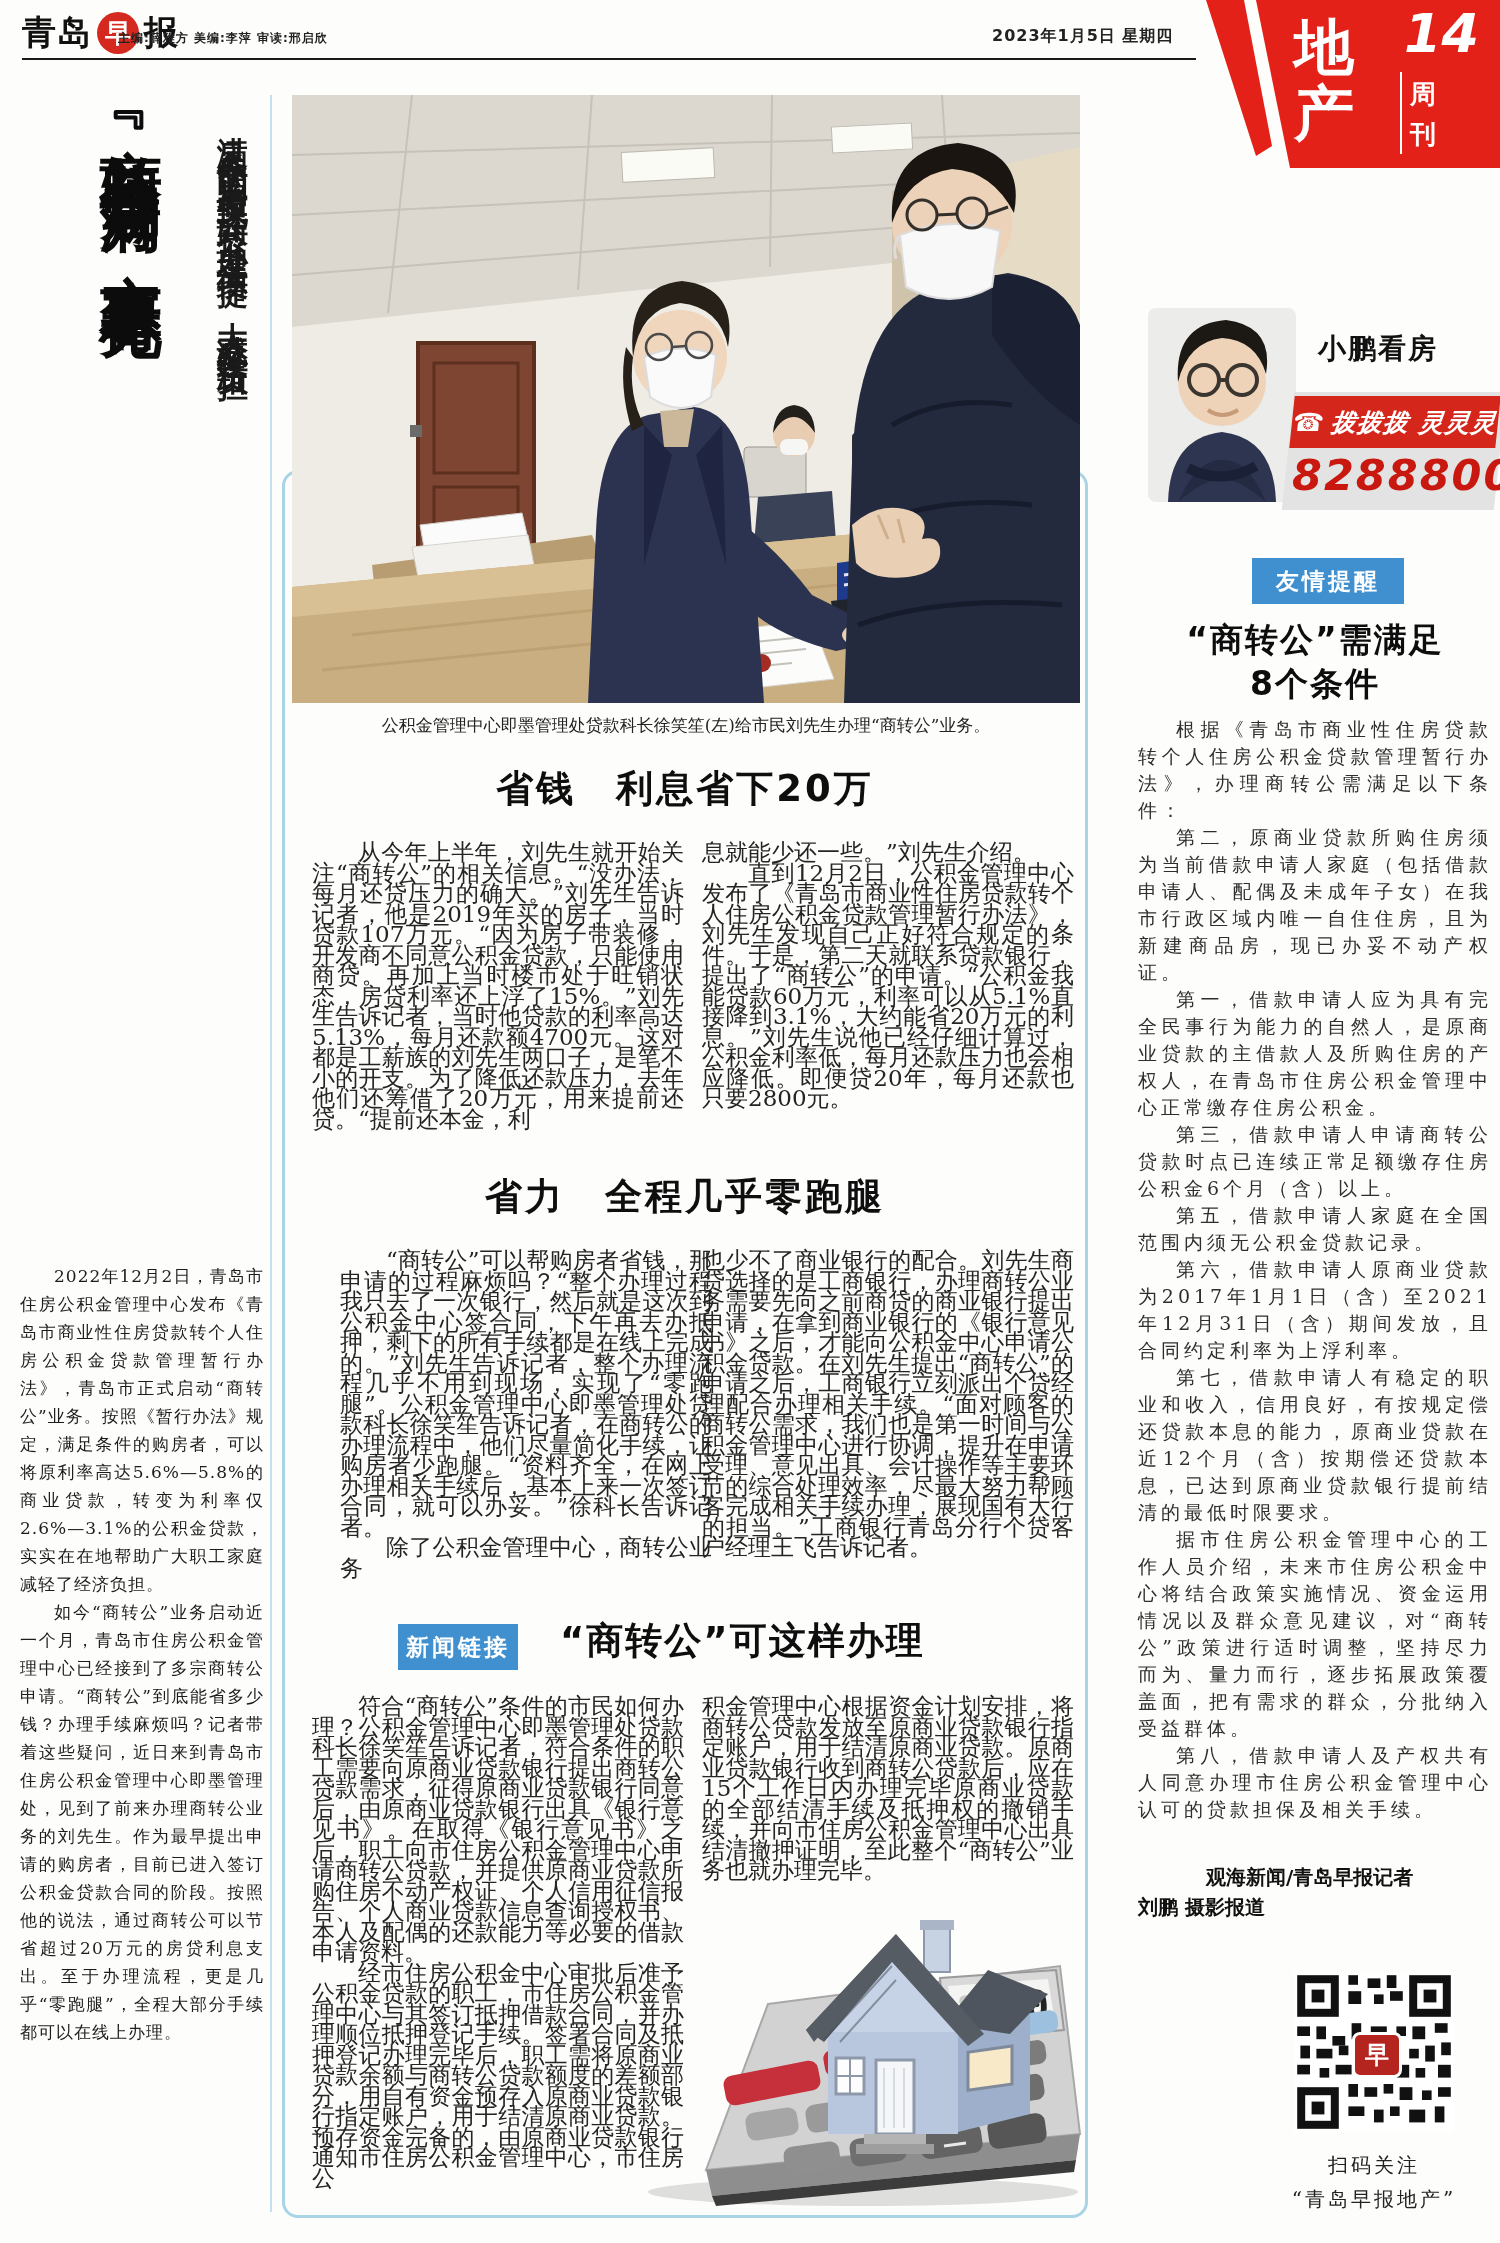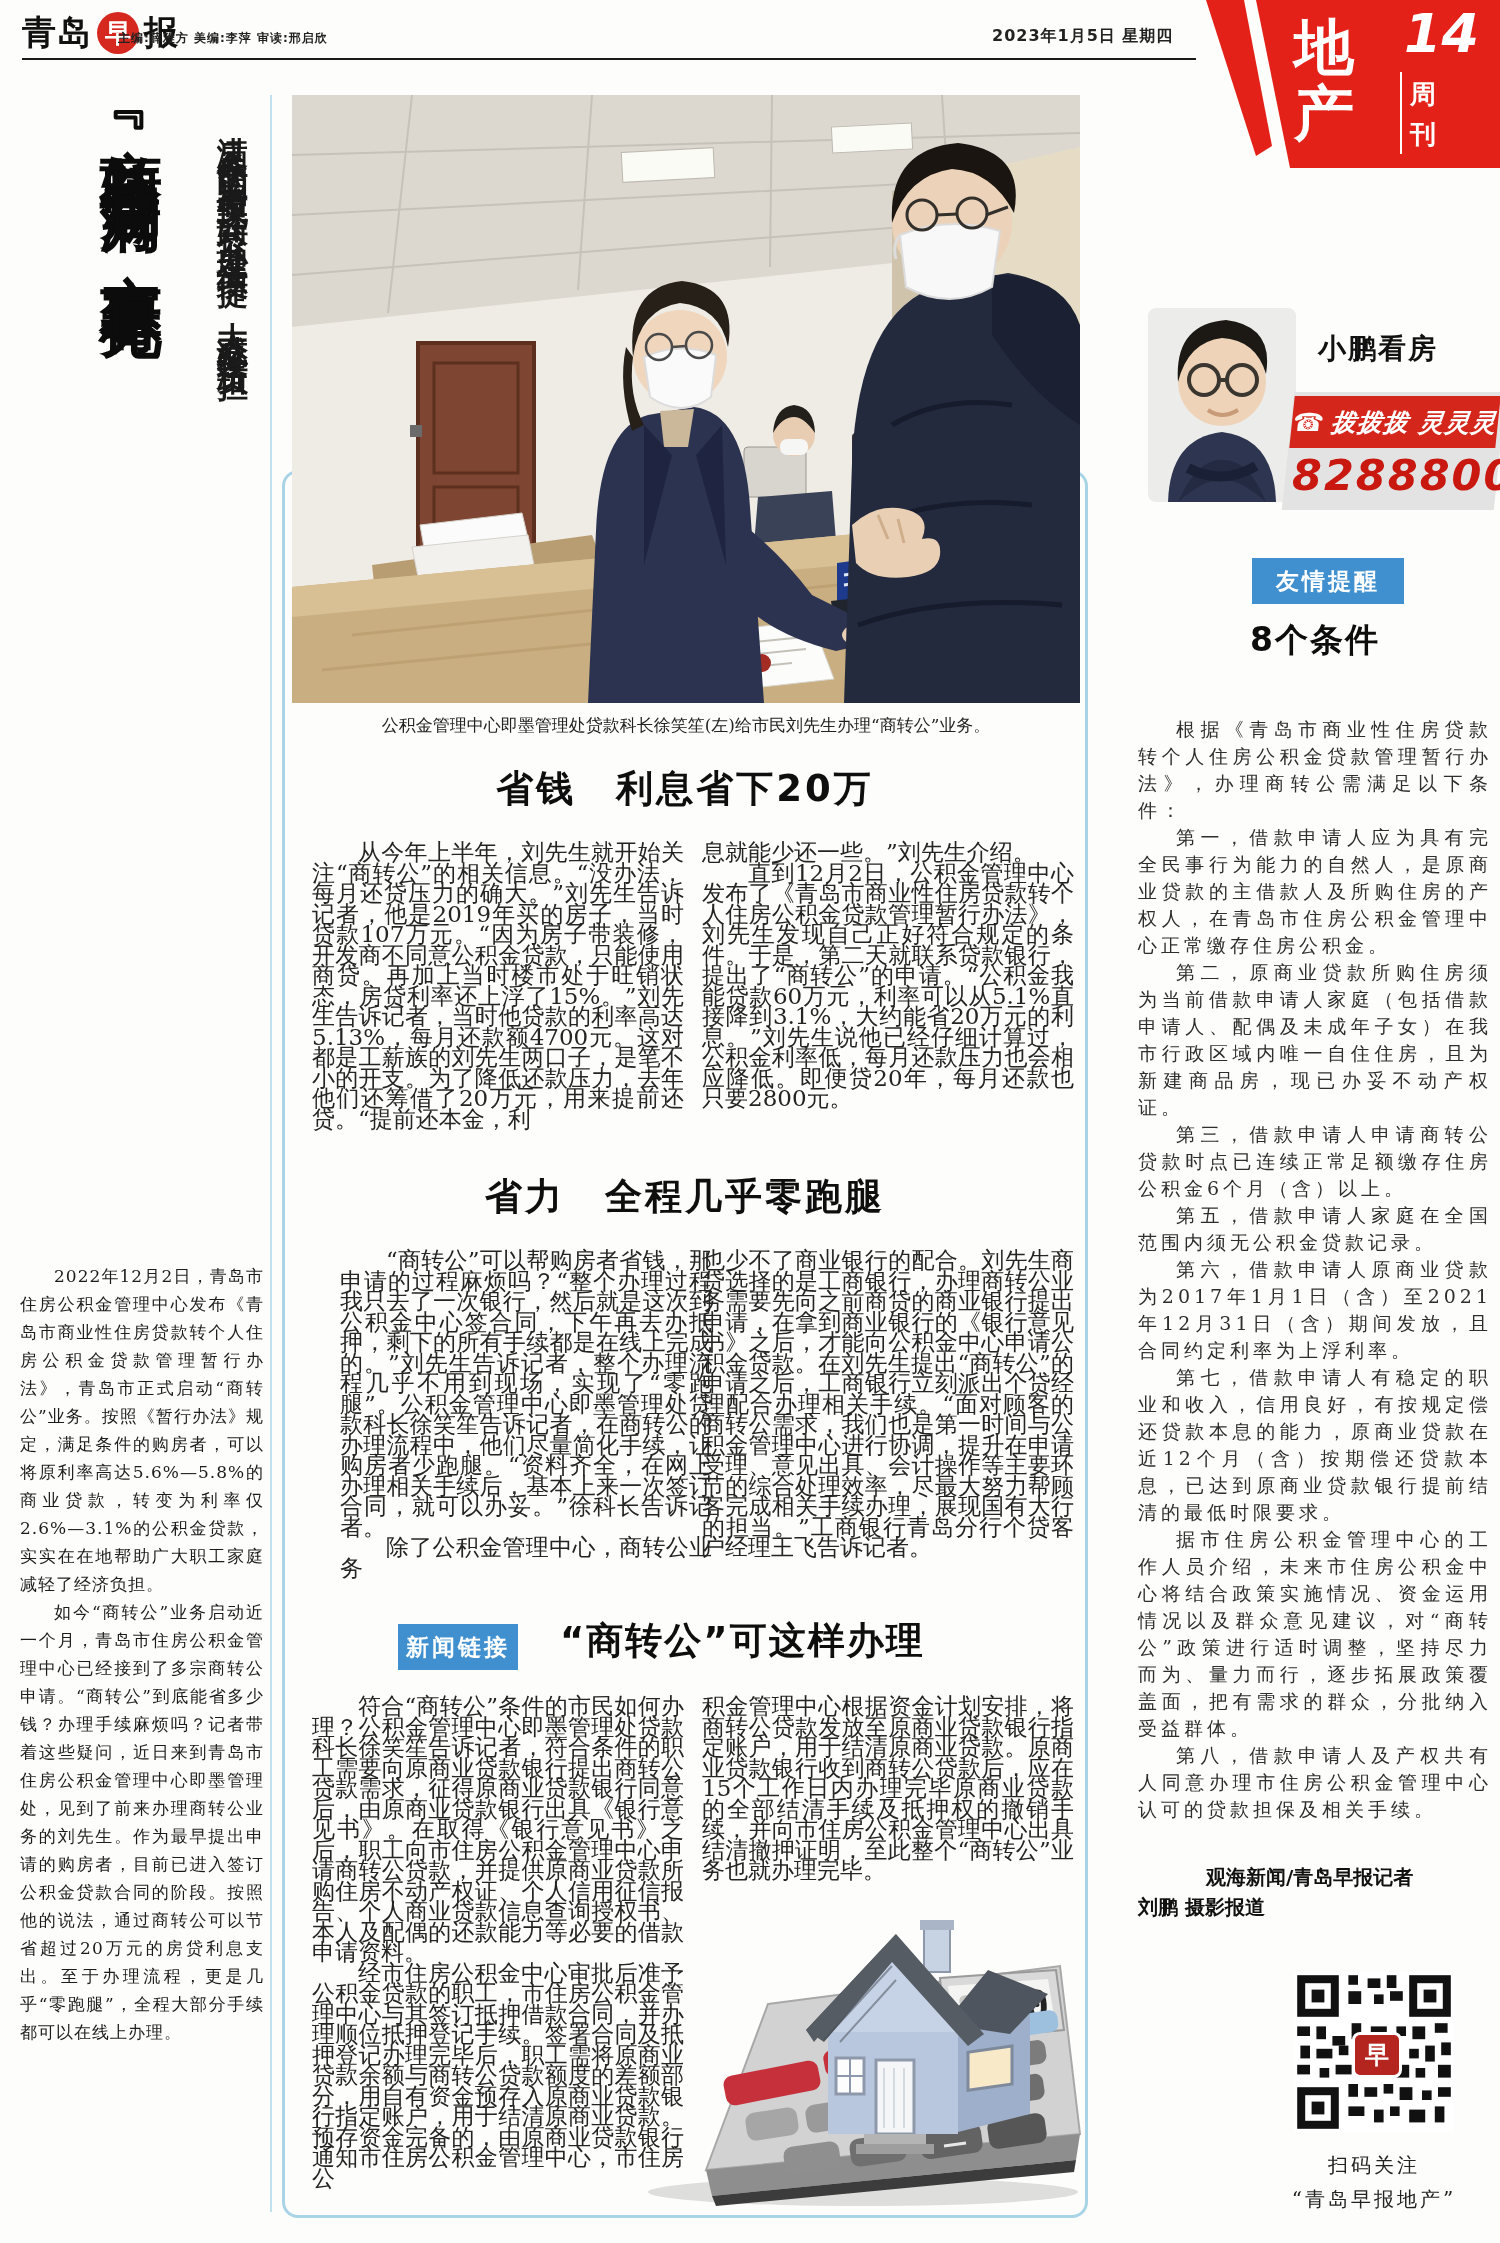--- a/index.html
+++ b/index.html
@@ -296,26 +296,27 @@
   <div class="ad-title">小鹏看房</div>
   <div class="ad-strip"></div>
   <div class="ad-banner">
     <span>☎</span>
     <span>拨拨拨 灵灵灵</span>
   </div>
   <div class="ad-phone">82888000</div>
 
   <div class="badge-blue notice-badge">友情提醒</div>
   <div class="notice-title">
+      <p>“商转公”需满足</p>
       <p>8个条件</p>
     </div>
   <div class="notice-body">
       <p>根据《青岛市商业性住房贷款转个人住房公积金贷款管理暂行办法》，办理商转公需满足以下条件：</p>
+      <p>第二，原商业贷款所购住房须为当前借款申请人家庭（包括借款申请人、配偶及未成年子女）在我市行政区域内唯一自住住房，且为新建商品房，现已办妥不动产权证。</p>
       <p>第一，借款申请人应为具有完全民事行为能力的自然人，是原商业贷款的主借款人及所购住房的产权人，在青岛市住房公积金管理中心正常缴存住房公积金。</p>
-      <p>第二，原商业贷款所购住房须为当前借款申请人家庭（包括借款申请人、配偶及未成年子女）在我市行政区域内唯一自住住房，且为新建商品房，现已办妥不动产权证。</p>
       <p>第三，借款申请人申请商转公贷款时点已连续正常足额缴存住房公积金6个月（含）以上。</p>
       <p>第五，借款申请人家庭在全国范围内须无公积金贷款记录。</p>
       <p>第六，借款申请人原商业贷款为2017年1月1日（含）至2021年12月31日（含）期间发放，且合同约定利率为上浮利率。</p>
       <p>第七，借款申请人有稳定的职业和收入，信用良好，有按规定偿还贷款本息的能力，原商业贷款在近12个月（含）按期偿还贷款本息，已达到原商业贷款银行提前结清的最低时限要求。</p>
       <p>据市住房公积金管理中心的工作人员介绍，未来市住房公积金中心将结合政策实施情况、资金运用情况以及群众意见建议，对“商转公”政策进行适时调整，坚持尽力而为、量力而行，逐步拓展政策覆盖面，把有需求的群众，分批纳入受益群体。</p>
       <p>第八，借款申请人及产权共有人同意办理市住房公积金管理中心认可的贷款担保及相关手续。</p>
     </div>
   <div class="byline">
       <p>观海新闻/青岛早报记者</p>
       <p>刘鹏 摄影报道</p>

